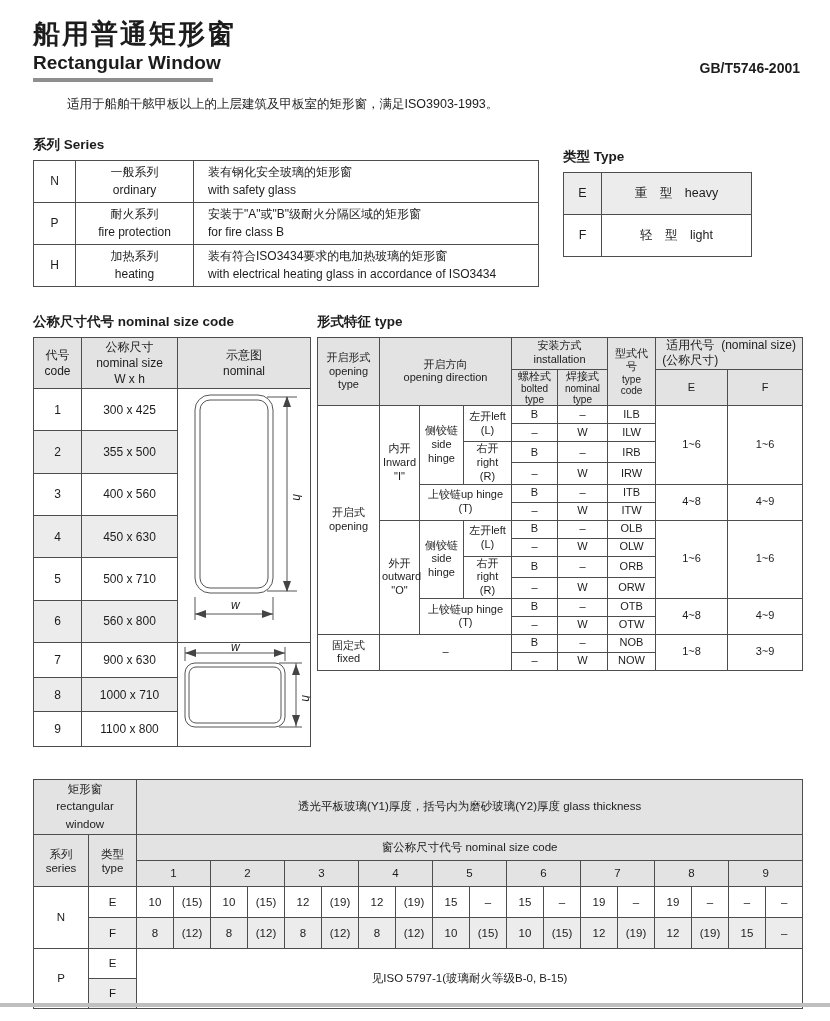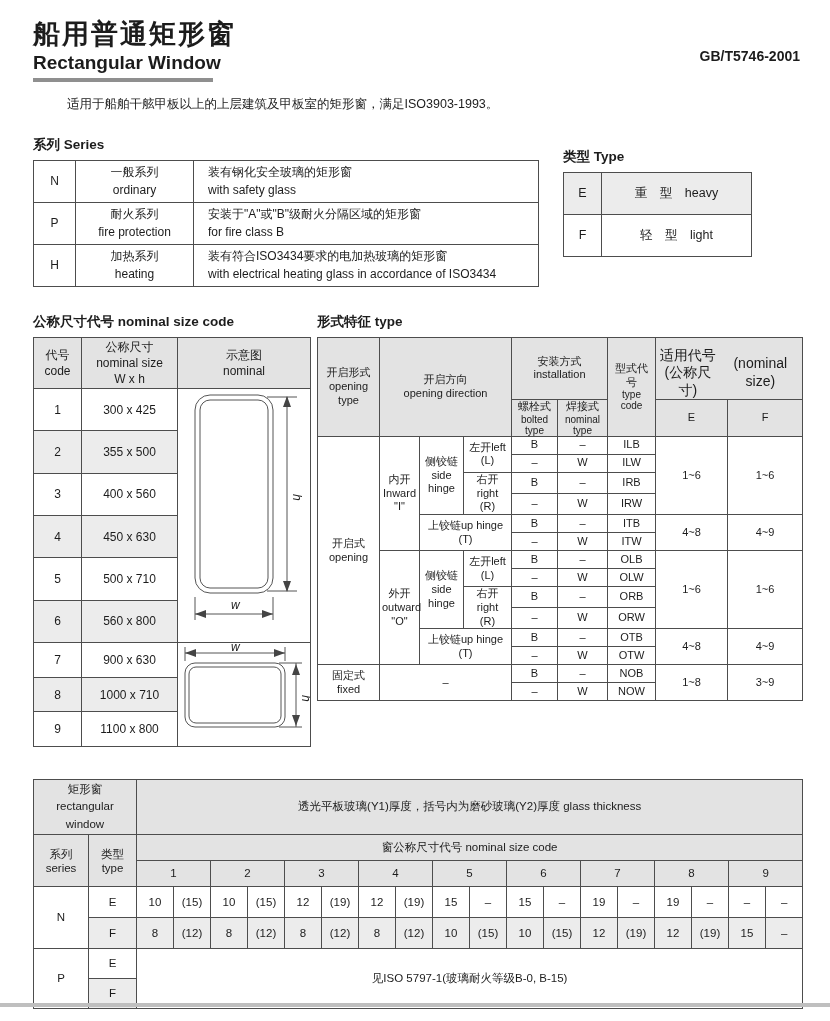--- a/index.html
+++ b/index.html
@@ -10,21 +10,21 @@
     font-family:"Liberation Sans","DejaVu Sans",sans-serif;
     padding:20px 30px 0 33px;
   }
   .pre { white-space:pre-line; }
 
   
   .hdr { position:relative; }
   .title-zh { font-size:27px; font-weight:bold; letter-spacing:2px; line-height:1.1; }
   .title-en { font-size:19px; font-weight:bold; margin-top:2px; }
   .double-rule { width:180px; height:3px; border-top:2px solid #8f8f8f; border-bottom:2px solid #8f8f8f; margin-top:4px; }
-  .std { position:absolute; right:0; top:28px; font-size:14px; font-weight:600; }
+  .std { position:absolute; right:0; top:40px; font-size:14px; font-weight:600; }
 
   .intro { margin-top:12px; font-size:12.5px; line-height:1.75;margin-left:34px; }
 
   
   table { border-collapse:collapse; table-layout:fixed; }
   td { border:1px solid #4d4d4d; text-align:center; vertical-align:middle; padding:1px 3px; }
   .hd { background:#e3e3e3; }
   .band { background:#ececec; }
   .sec-label { font-size:13.5px; font-weight:bold; margin-bottom:6px; }
 
@@ -46,21 +46,21 @@
   .size-table tbody td { height:30px; }
   .fig-cell { padding:0; }
   .form-block { margin-left:6px; }
   .form-table { width:485px; font-size:11px; }
   .form-table td { line-height:1.25; padding:0 2px; }
   .form-table .hr1 td { height:32px; }
   .form-table .hr2 td { height:24px; }
   .form-table tbody td { height:18px; }
   .tiny { font-size:10px; display:block; line-height:1.1; }
   .appl-cell { line-height:1.15; }
-  .appl-wrap { display:flex; align-items:center; justify-content:center; gap:3px; font-size:14px;margin-top:9px; }
+  .appl-wrap { display:flex; justify-content:center; gap:3px; font-size:12px; }
 
   
   .glass-block { margin-top:32px; }
   .glass-table { width:769px; font-size:11.5px; }
   .glass-table .g-h1 td { height:46px; line-height:1.5; }
   .glass-table .g-h2 td { height:26px; }
   .glass-table .g-h3 td { height:26px; }
   .glass-table .g-data td { height:31px; }
   .glass-table .g-note td { height:30px; }
 

